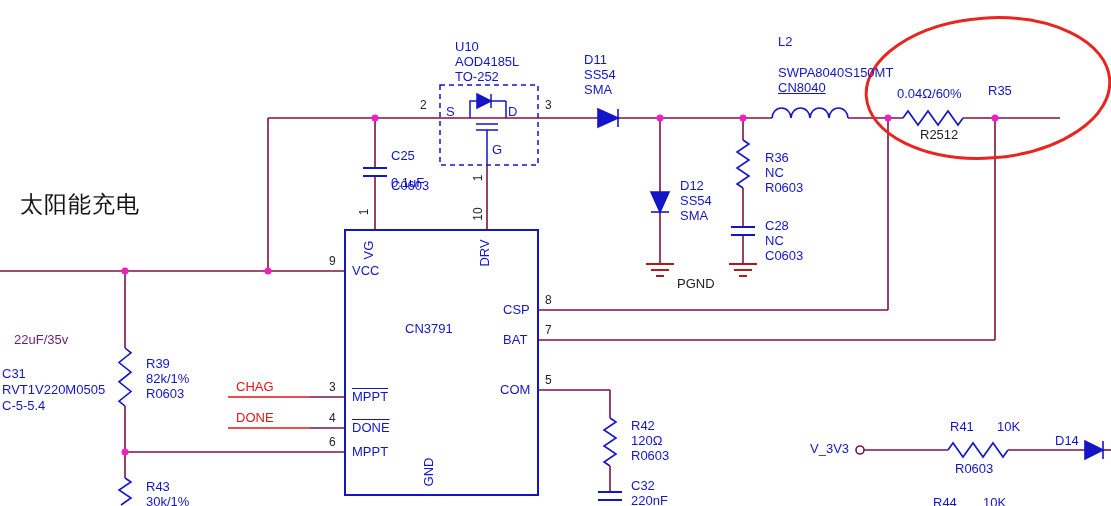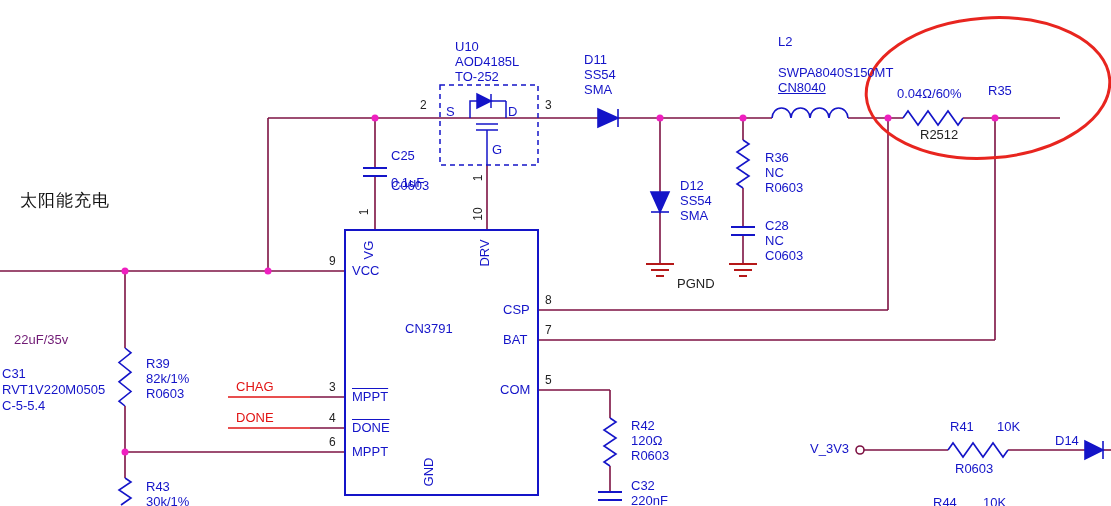--- a/index.html
+++ b/index.html
@@ -9,21 +9,21 @@
   .lbl{position:absolute;font-size:13px;color:#1414c8;white-space:nowrap;line-height:1;}
   .num{position:absolute;font-size:12px;color:#222;white-space:nowrap;line-height:1;}
   .vlbl{position:absolute;font-size:13px;color:#1414c8;white-space:nowrap;line-height:1;
         transform:translate(-50%,-50%) rotate(-90deg);}
   .vnum{position:absolute;font-size:12px;color:#222;white-space:nowrap;line-height:1;
         transform:translate(-50%,-50%) rotate(-90deg);}
   .dark{color:#222;}
   .gray{color:#701a75;}
   .red{color:#e11414;}
   .ol{text-decoration:overline;}
-  .title-cn{position:absolute;font-size:17px;color:#111;letter-spacing:1px;white-space:nowrap;}
+  .title-cn{position:absolute;font-size:23px;color:#111;letter-spacing:1px;white-space:nowrap;}
   .formula{position:absolute;font-size:19px;color:#111;white-space:nowrap;}
 </style>
 </head>
 <body>
 
 <div class="canvas">
 
   <svg width="1111" height="506" viewBox="0 0 1111 506">
 
     <g stroke="#7d1243" stroke-width="1.6" fill="none">

